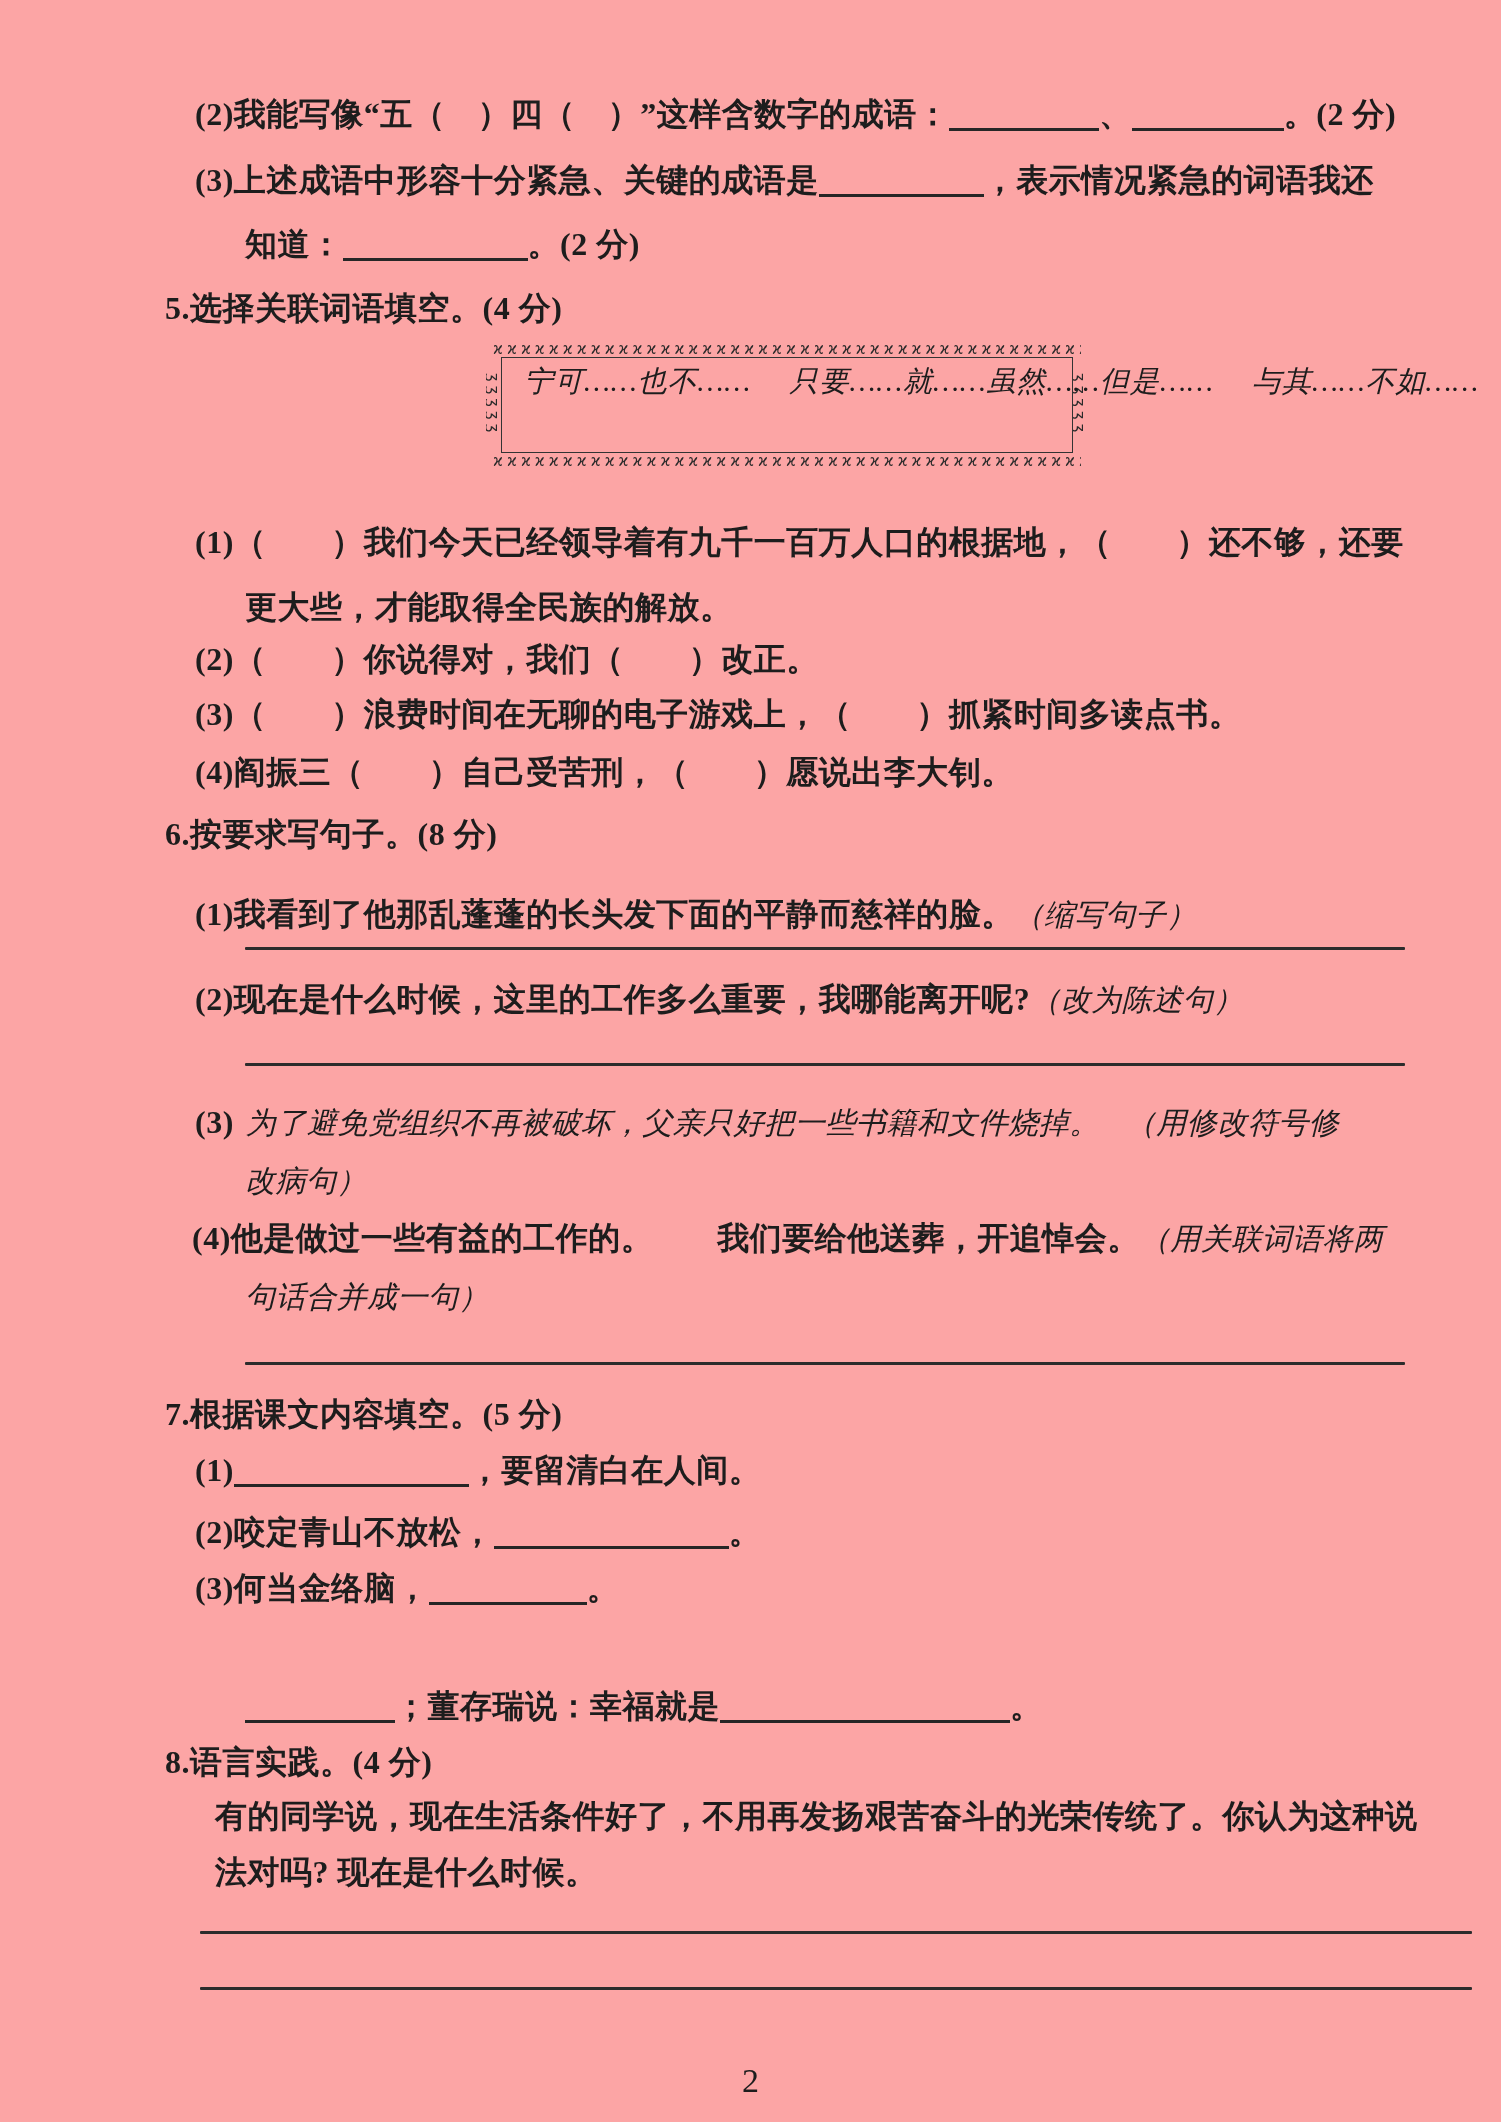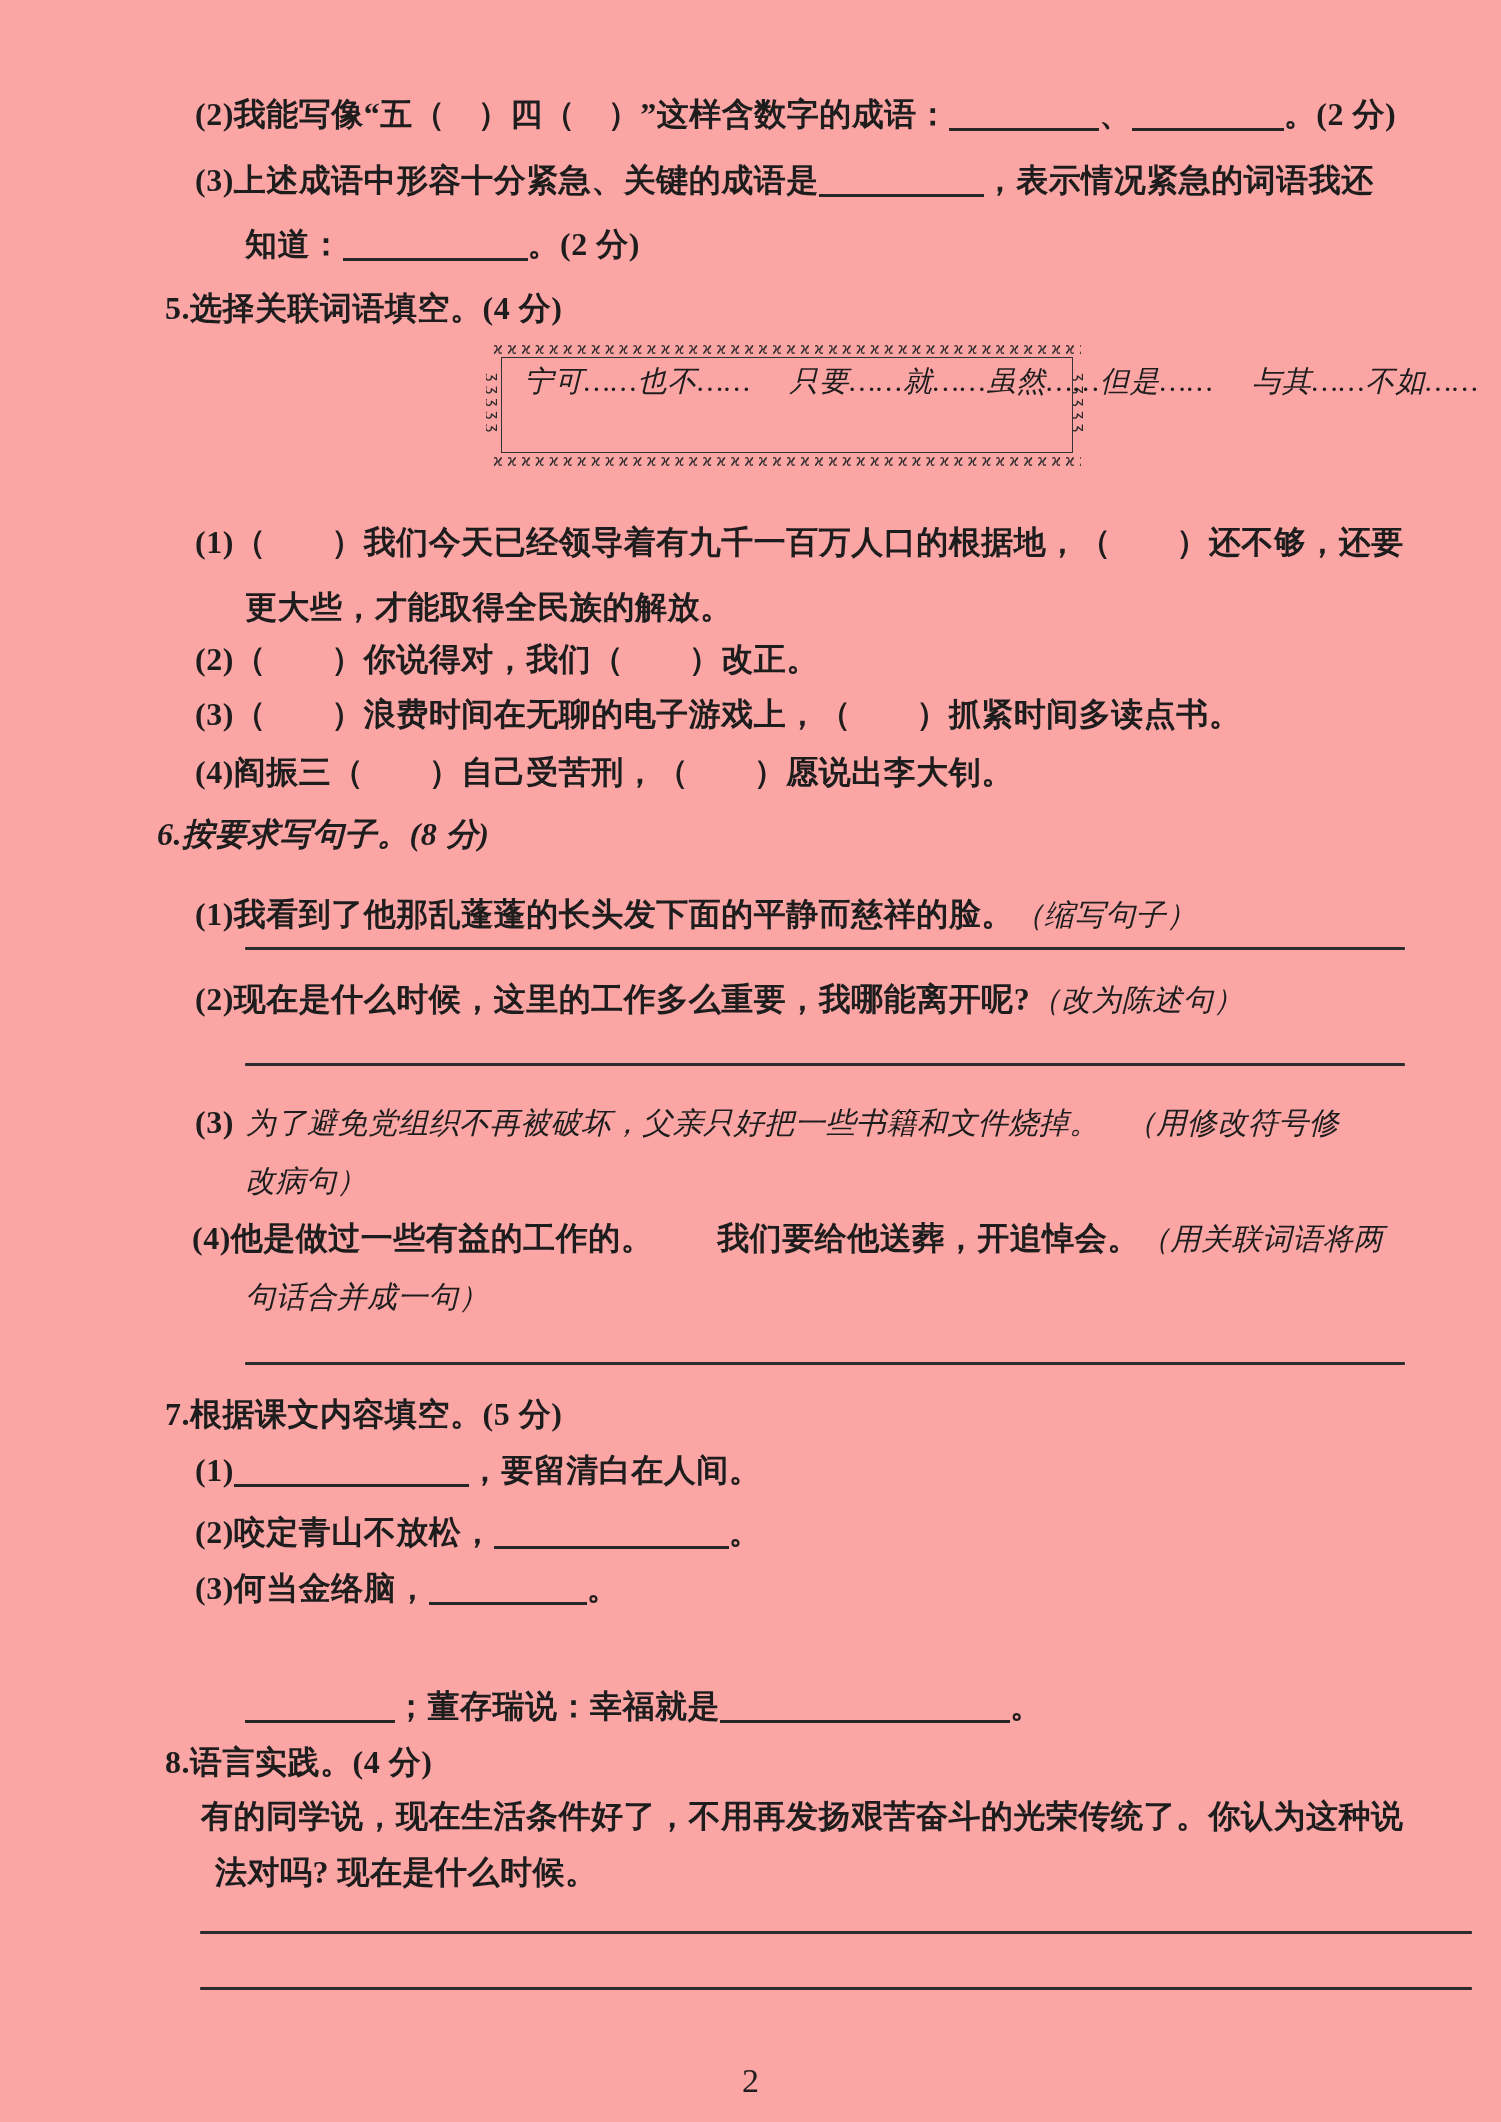--- a/index.html
+++ b/index.html
@@ -135,21 +135,21 @@
   <div class="line" style="left:195px;top:637px;">
     <span>(2)（　　）你说得对，我们（　　）改正。</span>
   </div>
   <div class="line" style="left:195px;top:692px;">
     <span>(3)（　　）浪费时间在无聊的电子游戏上，（　　）抓紧时间多读点书。</span>
   </div>
   <div class="line" style="left:195px;top:750px;">
     <span>(4)阎振三（　　）自己受苦刑，（　　）愿说出李大钊。</span>
   </div>
 
-  <div class="line" style="left:157px;top:812px;font-style:italic;">
+  <div class="line" style="left:165px;top:812px;">
     <span>6.按要求写句子。(8 分)</span>
   </div>
   <div class="line" style="left:195px;top:892px;">
     <span>(1)我看到了他那乱蓬蓬的长头发下面的平静而慈祥的脸。</span><span class="kai">（缩写句子）</span>
   </div>
   <div class="ansline" style="left:245px;top:947px;width:1160px;"></div>
 
   <div class="line" style="left:195px;top:977px;">
     <span>(2)现在是什么时候，这里的工作多么重要，我哪能离开呢?</span><span class="kai">（改为陈述句）</span>
   </div>
@@ -182,21 +182,21 @@
   <div class="line" style="left:195px;top:1566px;">
     <span>(3)何当金络脑，</span><span class="blank" style="width:158px;"></span><span>。</span>
   </div>
   <div class="line" style="left:245px;top:1684px;">
     <span class="blank" style="width:150px;"></span><span>；董存瑞说：幸福就是</span><span class="blank" style="width:290px;"></span><span>。</span>
   </div>
 
   <div class="line" style="left:165px;top:1740px;">
     <span>8.语言实践。(4 分)</span>
   </div>
-  <div class="line" style="left:201px;top:1794px;">
+  <div class="line" style="left:215px;top:1794px;">
     <span>有的同学说，现在生活条件好了，不用再发扬艰苦奋斗的光荣传统了。你认为这种说</span>
   </div>
   <div class="line" style="left:215px;top:1850px;">
     <span>法对吗? 现在是什么时候。</span>
   </div>
   <div class="ansline" style="left:200px;top:1931px;width:1272px;"></div>
   <div class="ansline" style="left:200px;top:1987px;width:1272px;"></div>
 
   <div class="page-number">
     <span>2</span>

